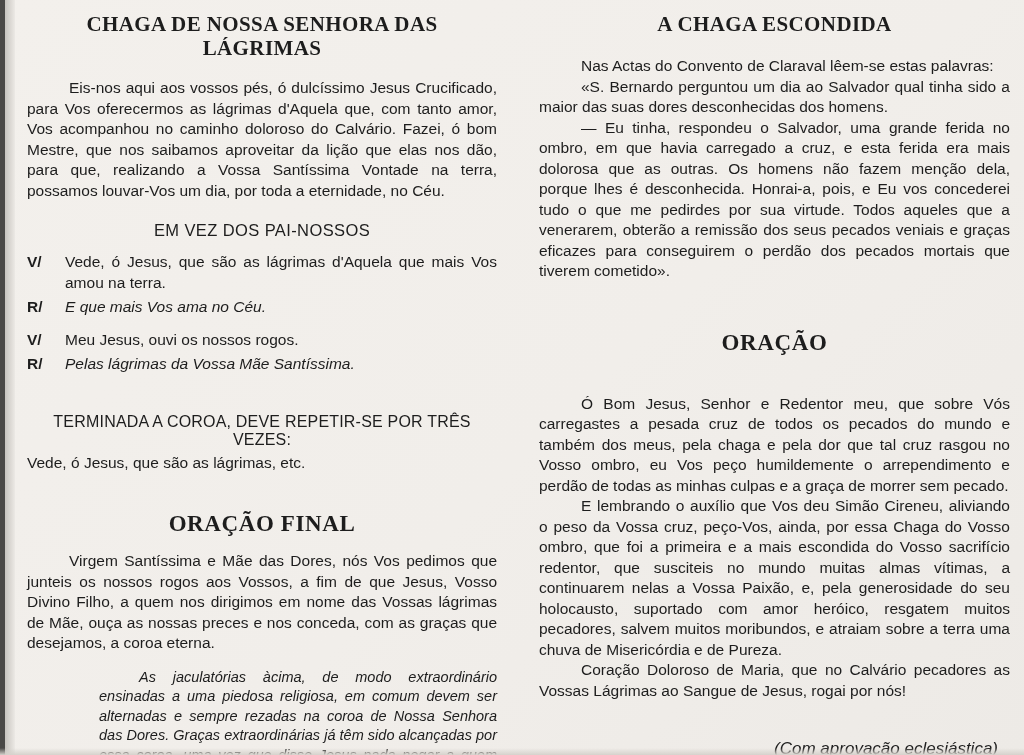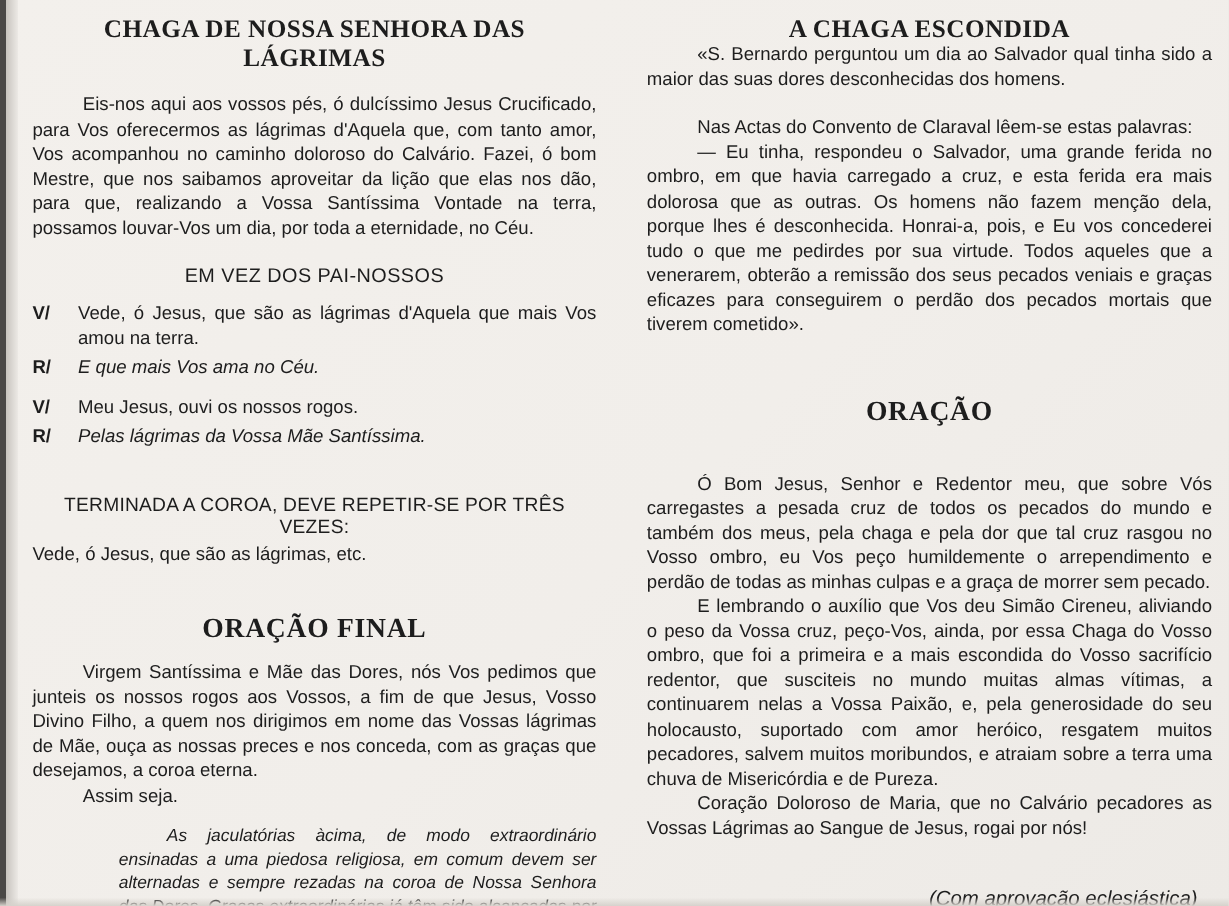--- a/index.html
+++ b/index.html
@@ -96,31 +96,30 @@
       <div class="verse resp">
         <span class="vm">R/</span>
         <span class="vt">Pelas lágrimas da Vossa Mãe Santíssima.</span>
       </div>
 
       <p class="caps-line gap-26">TERMINADA A COROA, DEVE REPETIR-SE POR TRÊS VEZES:</p>
       <p class="body-text gap-4">Vede, ó Jesus, que são as lágrimas, etc.</p>
 
       <h2 class="big-head gap-26">ORAÇÃO FINAL</h2>
       <p class="body-text indent gap-14">Virgem Santíssima e Mãe das Dores, nós Vos pedimos que junteis os nossos rogos aos Vossos, a fim de que Jesus, Vosso Divino Filho, a quem nos dirigimos em nome das Vossas lágrimas de Mãe, ouça as nossas preces e nos conceda, com as graças que desejamos, a coroa eterna.</p>
-      <p class="body-text indent">Assim seja.</p>
 
       <p class="note">As jaculatórias àcima, de modo extraordinário ensinadas a uma piedosa religiosa, em comum devem ser alternadas e sempre rezadas na coroa de Nossa Senhora das Dores. Graças extraordinárias já têm sido alcançadas por essa coroa, uma vez que disse Jesus nada negar a quem alguma coisa Lhe pedir pelas Lágrimas de Sua Mãe.</p>
 
     </div>
 
     <div class="col right">
       <h1 class="doc-title">A CHAGA ESCONDIDA</h1>
 
+      <p class="body-text indent gap-20">Nas Actas do Convento de Claraval lêem-se estas palavras:</p>
       <p class="body-text indent">«S. Bernardo perguntou um dia ao Salvador qual tinha sido a maior das suas dores desconhecidas dos homens.</p>
-      <p class="body-text indent gap-20">Nas Actas do Convento de Claraval lêem-se estas palavras:</p>
       <p class="body-text indent">— Eu tinha, respondeu o Salvador, uma grande ferida no ombro, em que havia carregado a cruz, e esta ferida era mais dolorosa que as outras. Os homens não fazem menção dela, porque lhes é desconhecida. Honrai-a, pois, e Eu vos concederei tudo o que me pedirdes por sua virtude. Todos aqueles que a venerarem, obterão a remissão dos seus pecados veniais e graças eficazes para conseguirem o perdão dos pecados mortais que tiverem cometido».</p>
 
       <h2 class="big-head gap-60">ORAÇÃO</h2>
 
       <p class="body-text indent gap-26">Ó Bom Jesus, Senhor e Redentor meu, que sobre Vós carregastes a pesada cruz de todos os pecados do mundo e também dos meus, pela chaga e pela dor que tal cruz rasgou no Vosso ombro, eu Vos peço humildemente o arrependimento e perdão de todas as minhas culpas e a graça de morrer sem pecado.</p>
       <p class="body-text indent">E lembrando o auxílio que Vos deu Simão Cireneu, aliviando o peso da Vossa cruz, peço-Vos, ainda, por essa Chaga do Vosso ombro, que foi a primeira e a mais escondida do Vosso sacrifício redentor, que susciteis no mundo muitas almas vítimas, a continuarem nelas a Vossa Paixão, e, pela generosidade do seu holocausto, suportado com amor heróico, resgatem muitos pecadores, salvem muitos moribundos, e atraiam sobre a terra uma chuva de Misericórdia e de Pureza.</p>
       <p class="body-text indent">Coração Doloroso de Maria, que no Calvário pecadores as Vossas Lágrimas ao Sangue de Jesus, rogai por nós!</p>
 
       <p class="approval">(Com aprovação eclesiástica)</p>
     </div>

